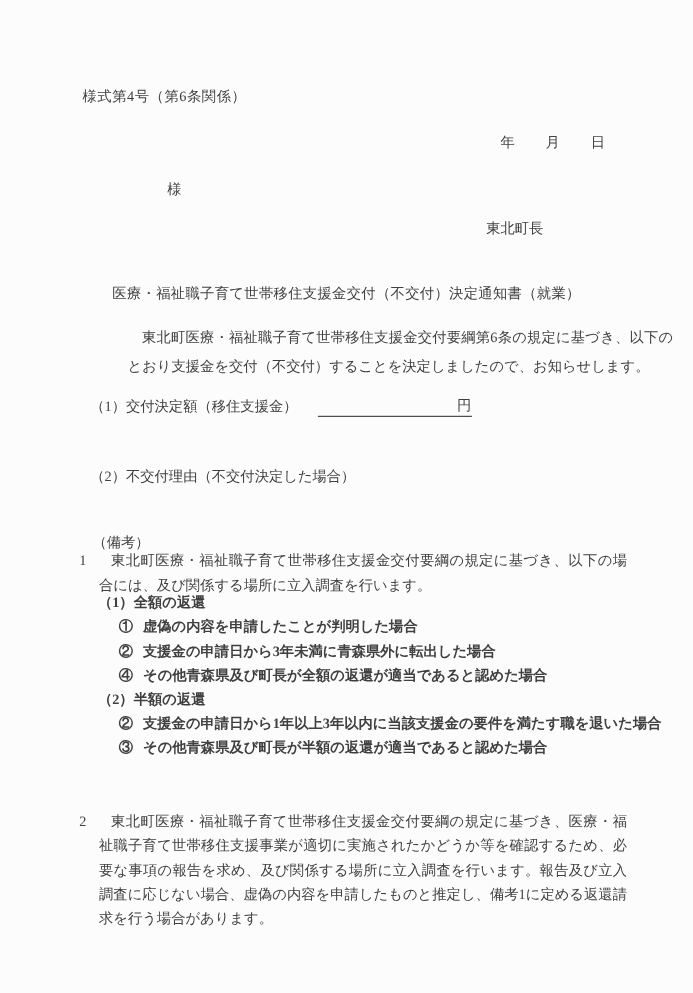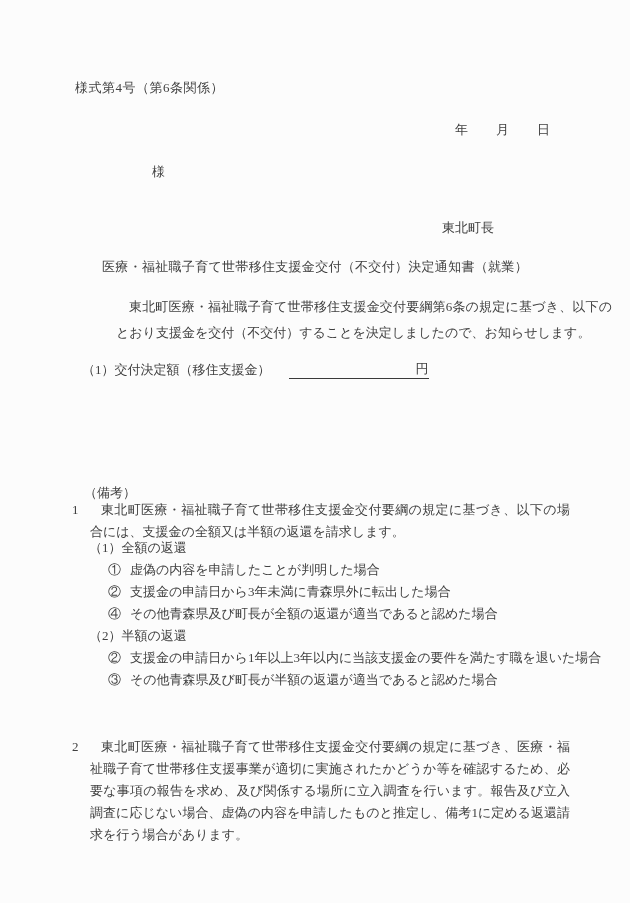--- a/index.html
+++ b/index.html
@@ -23,21 +23,21 @@
 
   .date-line {
     left: 455px; top: 121px;
     display: inline-flex;
     gap: 28px;
     white-space: nowrap;
   }
 
   .addressee { left: 152px; top: 163px; }
 
-  .sender { left: 442px; top: 199px; margin-top: 20px; }
+  .sender { left: 442px; top: 199px; }
 
   .doc-title {
     left: 0; top: 258px;
     width: 630px;
     text-align: center;
     letter-spacing: 0.3px;
   }
 
   .intro {
     left: 75px; top: 294px;
@@ -74,21 +74,21 @@
   .note .note-body {
     display: block;
     padding-left: 18px;
     text-indent: 11px;
   }
 
   .refund-block {
     left: 72px; top: 537px;
     width: 520px;
   }
-  .refund-block .line { height: 22px; line-height: 22px; white-space: nowrap; }
+  .refund-block .line { height: 22px; line-height: 22px; white-space: nowrap; font-weight: bold; }
   .sub-label { padding-left: 17px; }
   .refund-item { padding-left: 36px; }
   .refund-item .marker {
     display: inline-block;
     width: 22px;
   }
 </style>
 </head>
 <body>
 
@@ -107,26 +107,29 @@
   <div class="abs sender">東北町長</div>
 
   <div class="abs doc-title">医療・福祉職子育て世帯移住支援金交付（不交付）決定通知書（就業）</div>
 
   <div class="abs intro">東北町医療・福祉職子育て世帯移住支援金交付要綱第6条の規定に基づき、以下のとおり支援金を交付（不交付）することを決定しましたので、お知らせします。</div>
 
   <div class="abs field-row field-grant">
     <span>（1）交付決定額（移住支援金）</span><span class="amount-blank"><span></span><span>円</span></span>
   </div>
 
+  <div class="abs field-row field-reject">
+    <span>（2）不交付理由（不交付決定した場合）</span>
+  </div>
 
   <div class="abs remarks-heading">（備考）</div>
 
   <div class="abs note note-1">
     <span class="note-num">1</span>
-    <span class="note-body">東北町医療・福祉職子育て世帯移住支援金交付要綱の規定に基づき、以下の場合には、支援金の全額又は半額の返還を請求します。</span>
+    <span class="note-body">東北町医療・福祉職子育て世帯移住支援金交付要綱の規定に基づき、以下の場合には、及び関係する場所に立入調査を行います。</span>
   </div>
 
   <div class="abs refund-block">
     <div class="line sub-label">（1）全額の返還</div>
 
     <div class="line refund-item">
       <span class="marker">①</span><span>虚偽の内容を申請したことが判明した場合</span>
     </div>
     <div class="line refund-item">
       <span class="marker">②</span><span>支援金の申請日から3年未満に青森県外に転出した場合</span>

